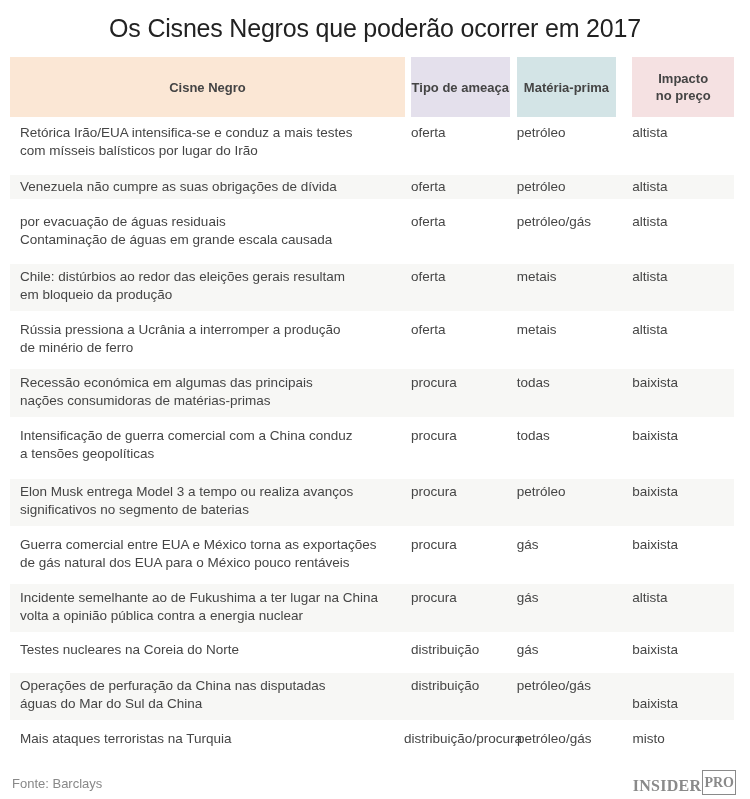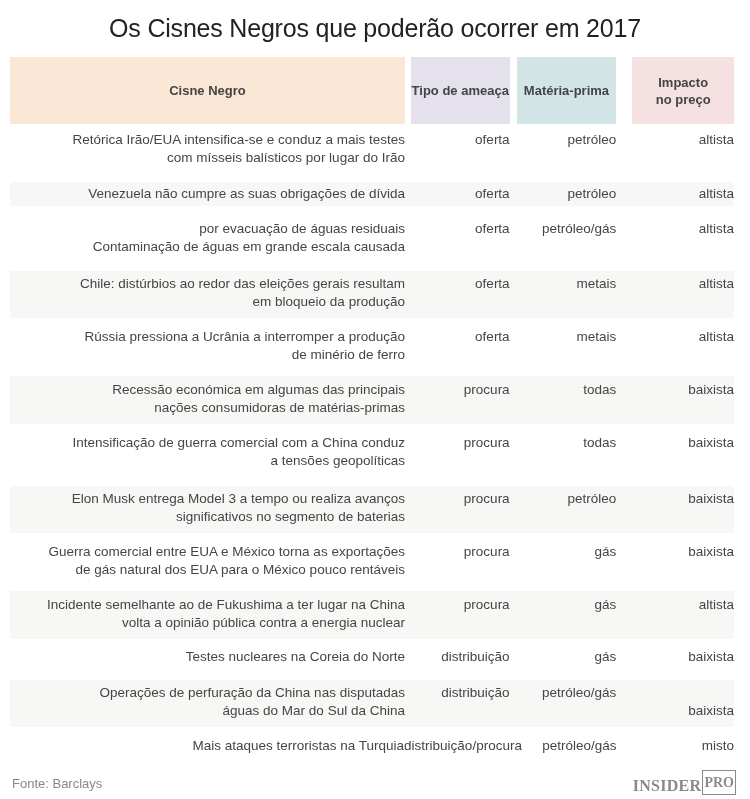--- a/index.html
+++ b/index.html
@@ -11,39 +11,39 @@
     .title {
       position: absolute; left: 0; top: 14px; width: 696px;
       text-align: center; font-size: 25px; color: #222222;
       letter-spacing: -0.2px;
       margin-left: 27px;
     }
     .table {
       position: absolute; left: 10px; top: 57px; width: 724px;
     }
     .hdr {
-      display: flex; height: 67px; margin-bottom: 0;
+      display: flex; height: 60px; margin-bottom: 0;
     }
     .hcell {
       display: flex; align-items: center; justify-content: center;
       text-align: center; font-size: 13px; font-weight: bold; color: #444444;
       line-height: 17px;
     }
     .c1 { width: 400px; }
     .c2 { width: 100px; margin-left: 6px; }
     .c3 { width: 101px; margin-left: 7px; }
     .c4 { width: 103px; margin-left: 16px; }
     .h1 { background: #fbe7d5; }
     .h2 { background: #e4e0ec; }
     .h3 { background: #d3e4e6; }
     .h4 { background: #f5e1e2; }
 
     .row { display: flex; font-size: 13.5px; line-height: 17.5px; }
     .row.shaded { background: #f7f7f5; }
-    .row .cell { padding-top: 7px; text-align: right; }
+    .row .cell { padding-top: 7px; }
     .row .c1 { padding-left: 10px; }
     .row .c2, .row .c3, .row .c4 { }
 
     .footer-source {
       position: absolute; left: 12px; top: 776px; font-size: 13px; color: #888888;
     }
     .logo {
       position: absolute; right: 14px; top: 775px; font-family: "Liberation Serif", "DejaVu Serif", serif;
       font-weight: bold; font-size: 16px; color: #8a8a8a; letter-spacing: 0.3px;
     }

